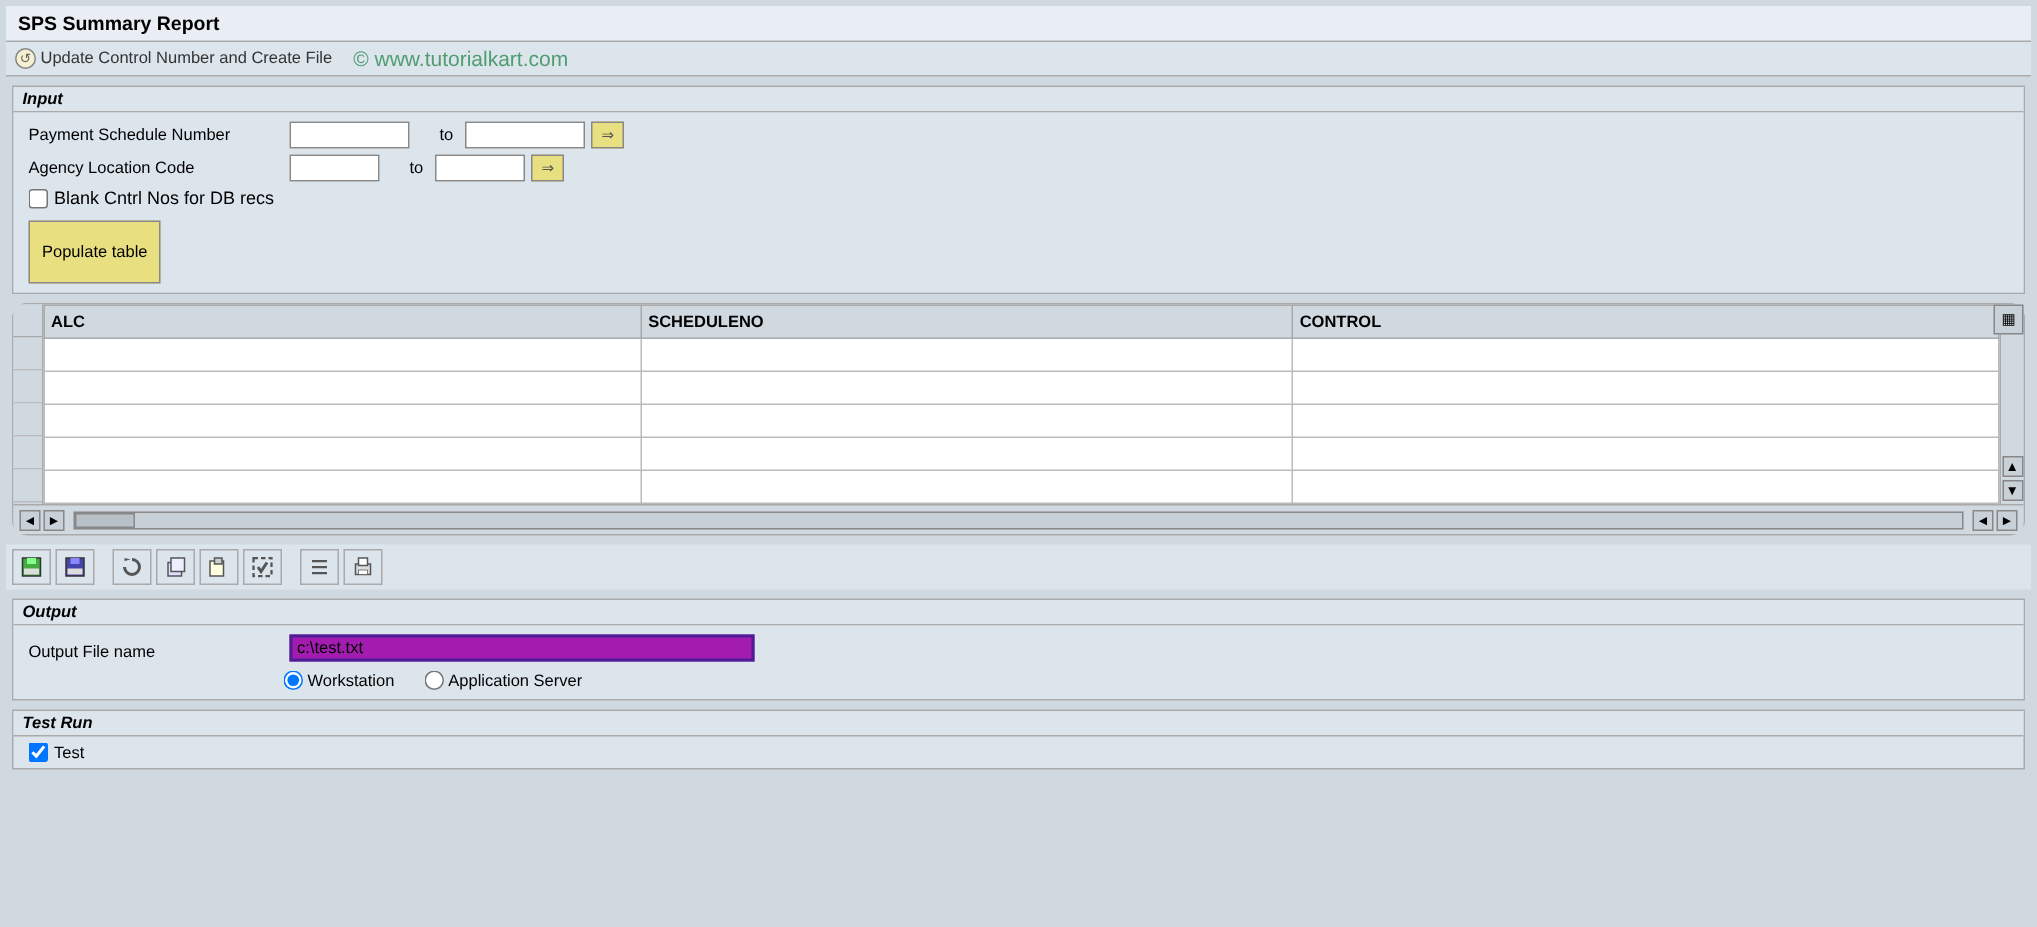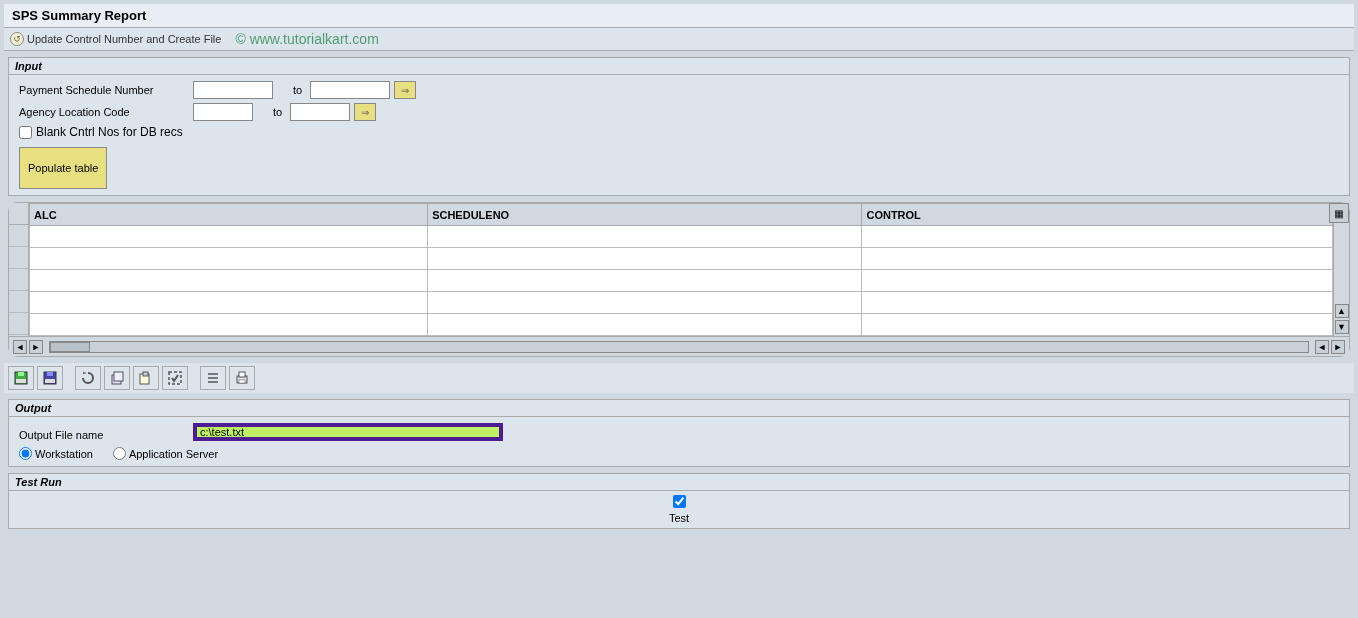--- a/index.html
+++ b/index.html
@@ -233,42 +233,42 @@
       margin-bottom: 6px;
       gap: 4px;
     }
     .output-label {
       width: 170px;
       font-size: 11px;
     }
     .output-input {
       width: 310px;
       height: 18px;
-      border: 4px solid #4c1d95;
-      background: #bef264;
+      border: 2px solid #4c1d95;
+      background: #a21caf;
       font-size: 11px;
       padding: 1px 3px;
     }
     .radio-row {
       display: flex;
       align-items: flex-start;
       gap: 20px;
+      margin-left: 170px;
       font-size: 11px;
     }
     .radio-item {
       display: flex; align-items: center; gap: 3px;
     }
     
     .test-row {
       display: flex;
       align-items: center;
       gap: 4px;
       padding: 4px 10px;
       font-size: 11px;
-      flex-direction: column;
     }
   </style>
 </head>
 <body>
 
 <div class="window-title">
   <span>SPS Summary Report</span>
 </div>
 
 <div class="toolbar-bar">

